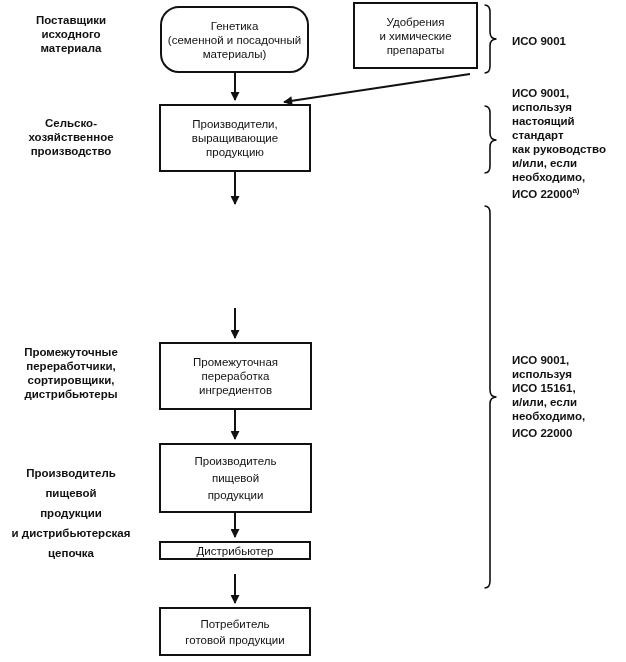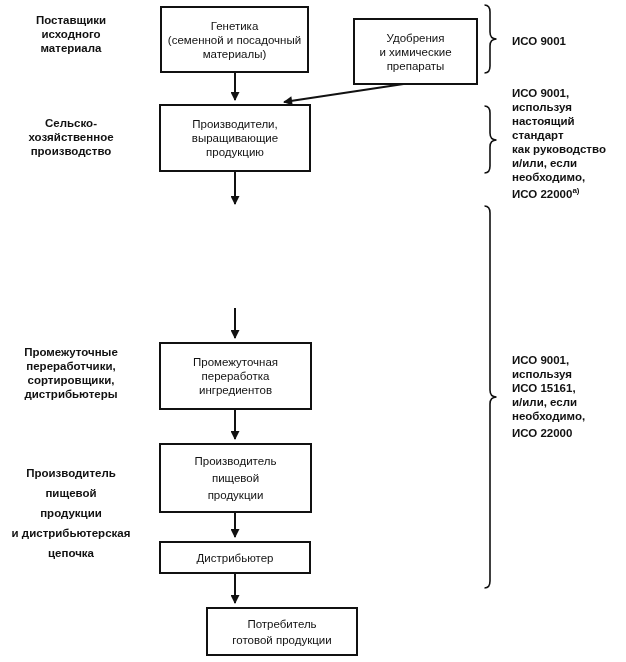--- a/index.html
+++ b/index.html
@@ -17,28 +17,28 @@
   .side-label {
     position:absolute; left:5px; width:132px; font-weight:bold;
     font-size:11.5px; line-height:14px; text-align:center; white-space:pre-line;
   }
   .annotation {
     position:absolute; left:512px; font-weight:bold;
     font-size:11.5px; line-height:14px; white-space:pre-line;
   }
   .annotation sup { font-size:8px; vertical-align:super; font-weight:bold; }
 
-  #box-genetics     { left:160px; top:6px;   width:149px; height:67px; }
-  #box-fertilizers  { left:353px; top:18px;   width:125px; height:67px; }
+  #box-genetics     { left:160px; top:6px;   width:149px; height:67px;border-radius:19px; }
+  #box-fertilizers  { left:353px; top:2px;   width:125px; height:67px; }
   #box-producers    { left:159px; top:104px; width:152px; height:68px; }
   #box-elevator     { left:159px; top:208px; width:153px; height:100px; }
   #box-intermediate { left:159px; top:342px; width:153px; height:68px; }
   #box-food         { left:159px; top:443px; width:153px; height:70px; line-height:17px; }
-  #box-distributor  { left:159px; top:541px; width:152px; height:33px; }
-  #box-consumer     { left:159px; top:607px; width:152px; height:49px; line-height:16px;margin-left:47px; }
+  #box-distributor  { left:159px; top:541px; width:152px; height:19px; }
+  #box-consumer     { left:159px; top:607px; width:152px; height:49px; line-height:16px; }
 
   #label-suppliers    { top:13px; }
   #label-agriculture  { top:116px; }
   #label-first-buyer  { top:240px; }
   #label-processors   { top:345px; }
   #label-manufacturer { top:463px; line-height:20px; }
 
   #ann-iso-9001       { top:31px; }
   #ann-iso-guidance   { top:86px; }
   #ann-iso-15161      { top:353px; }

